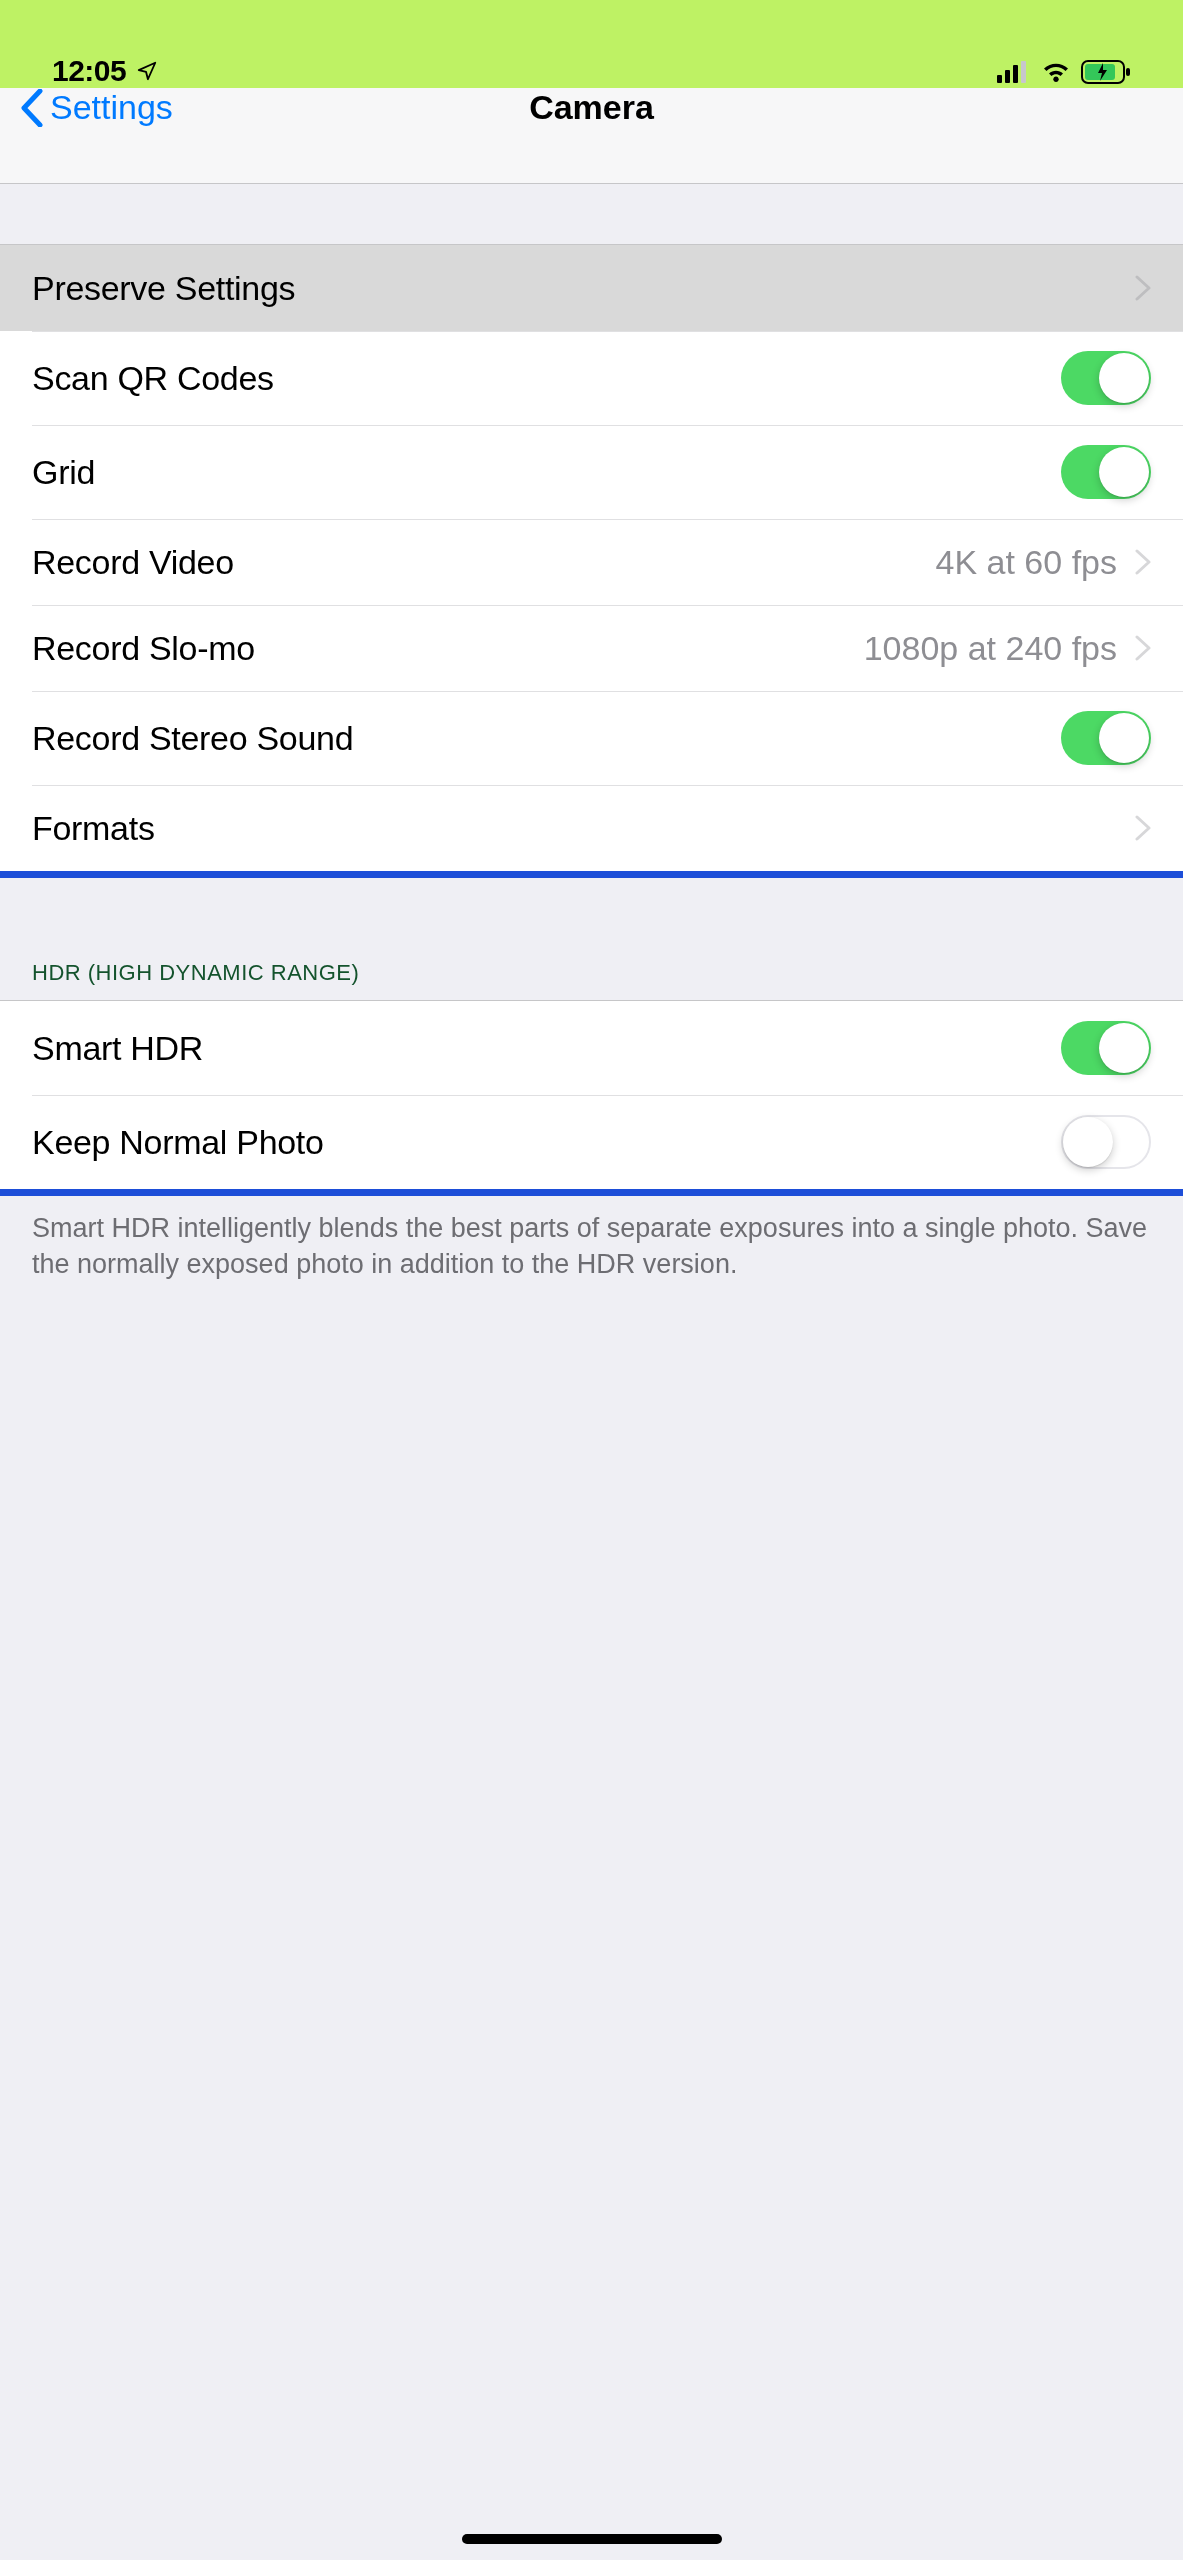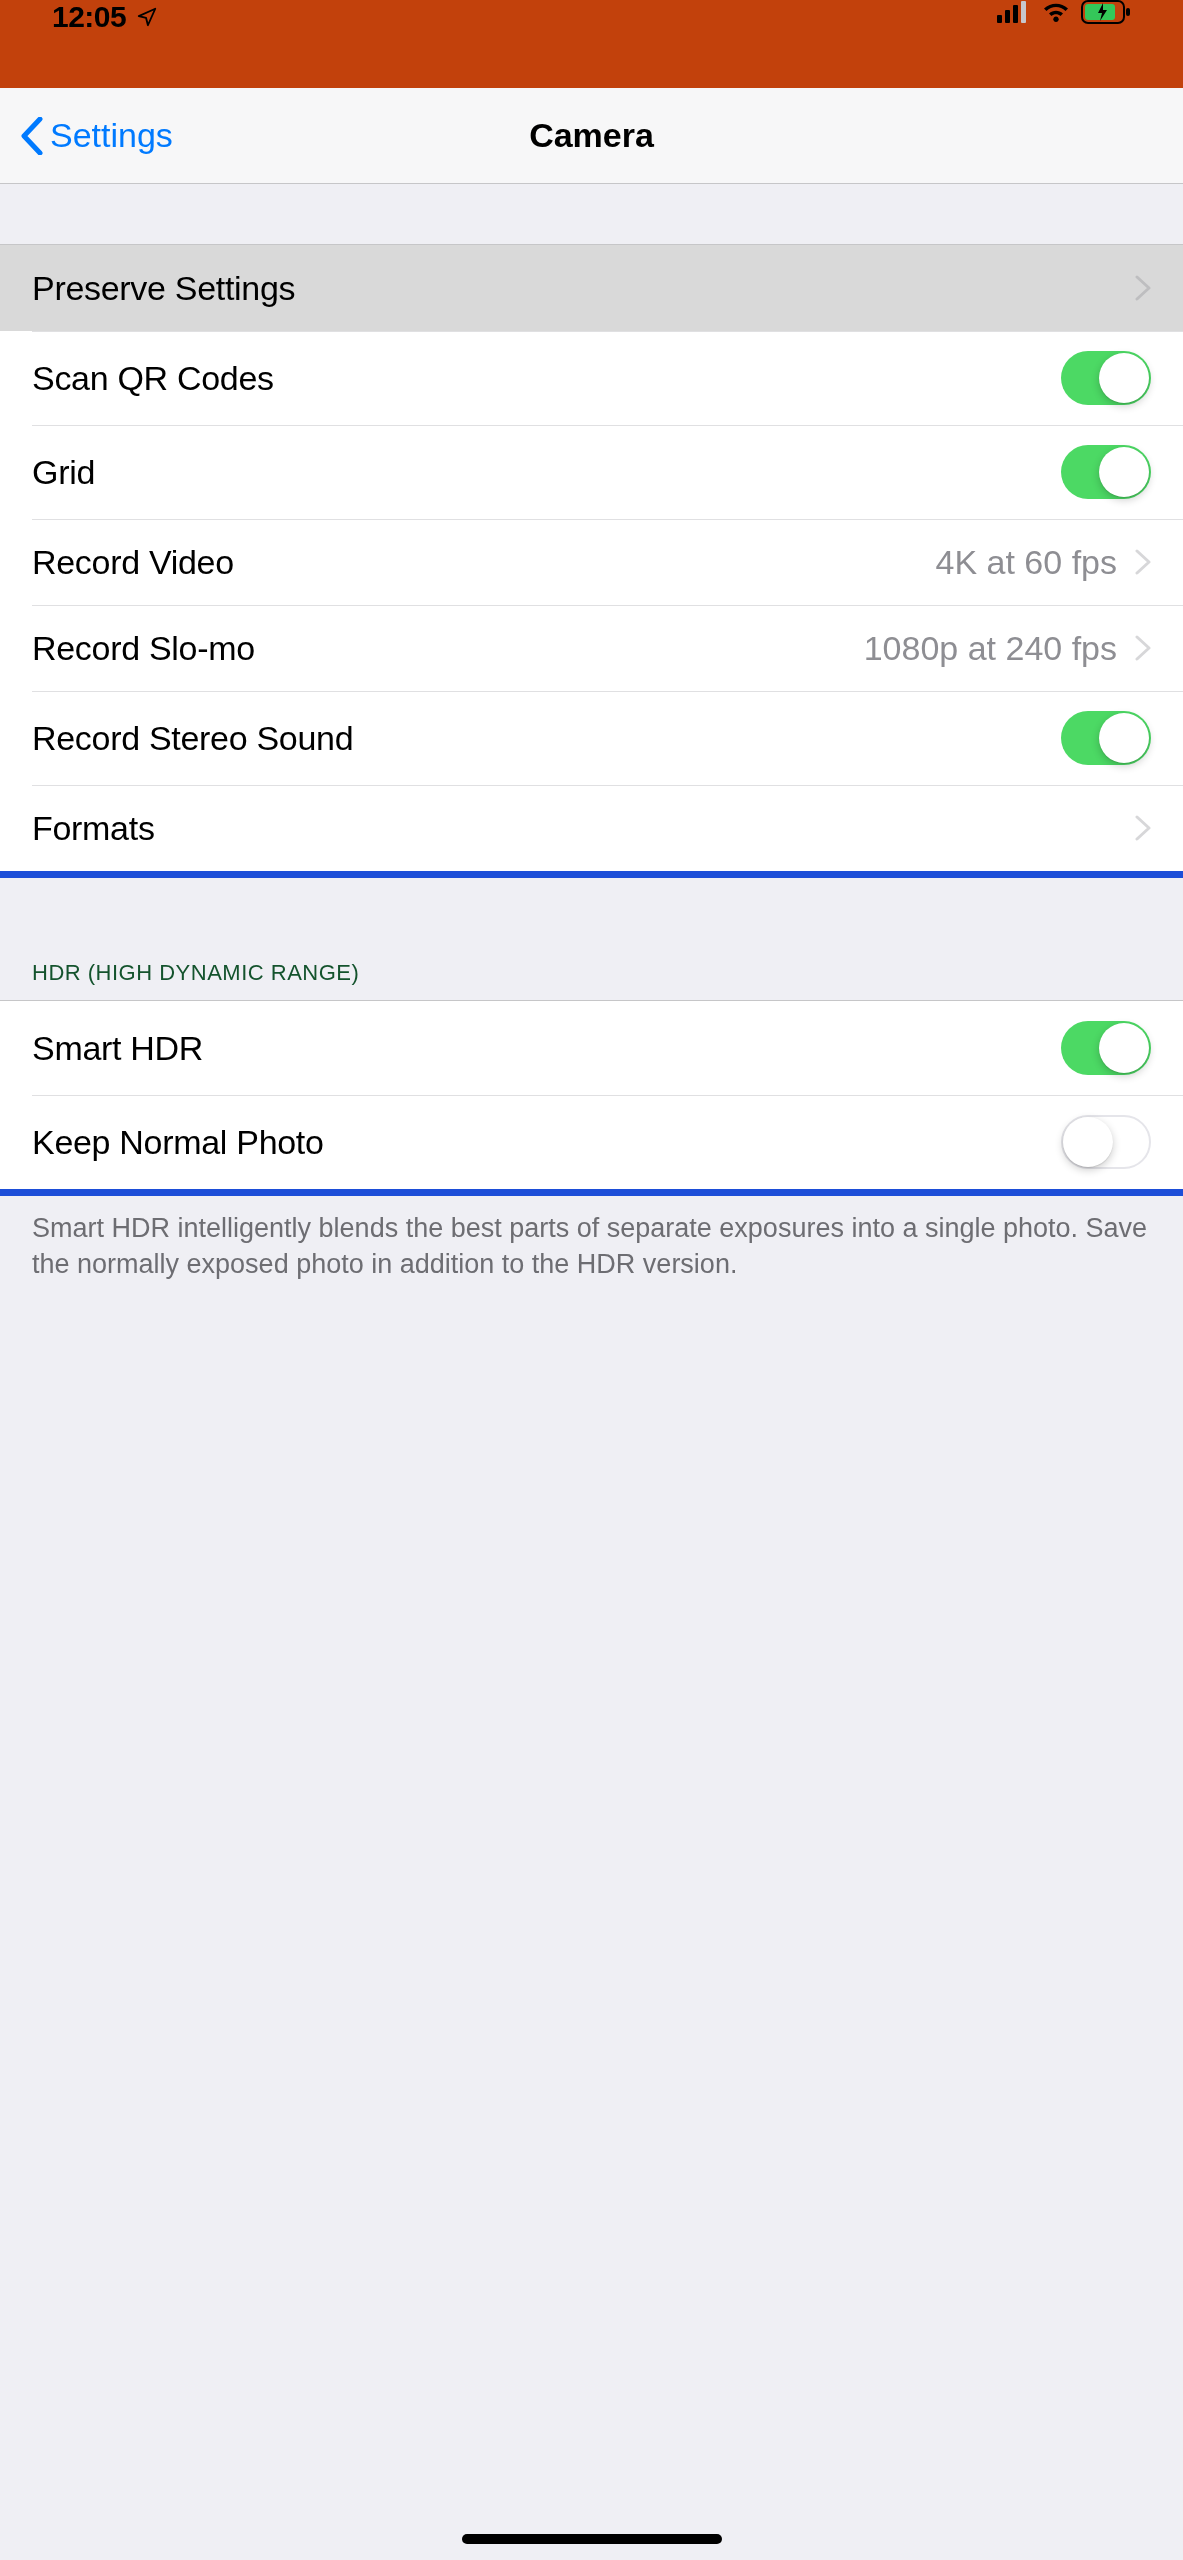--- a/index.html
+++ b/index.html
@@ -7,24 +7,24 @@
       font-family: -apple-system, BlinkMacSystemFont, "Helvetica Neue", Arial, sans-serif;
       background: #efeff4;
       width: 1183px;
       height: 2560px;
       position: relative;
       overflow: hidden;
     }
     .status-bar {
       height: 88px;
       display: flex;
-      align-items: flex-start;
+      align-items: flex-end;
       justify-content: space-between;
       padding: 0 52px 0 52px;
-      background: #c2410c;
+      background: #bef264;
     }
     .status-left {
       display: flex;
       align-items: center;
       gap: 10px;
     }
     .status-time {
       font-size: 30px;
       font-weight: 600;
       color: #000;
@@ -39,21 +39,21 @@
       display: flex;
       align-items: center;
       gap: 10px;
     }
     .signal-icon, .wifi-icon, .battery-icon { display: inline-block; }
     .nav-bar {
       height: 96px;
       background: #f7f7f8;
       border-bottom: 1px solid #c6c6c8;
       display: flex;
-      align-items: center;
+      align-items: flex-start;
       position: relative;
       padding: 0 20px;
     }
     .nav-back {
       display: flex;
       align-items: center;
       gap: 6px;
       color: #007aff;
       font-size: 34px;
     }

